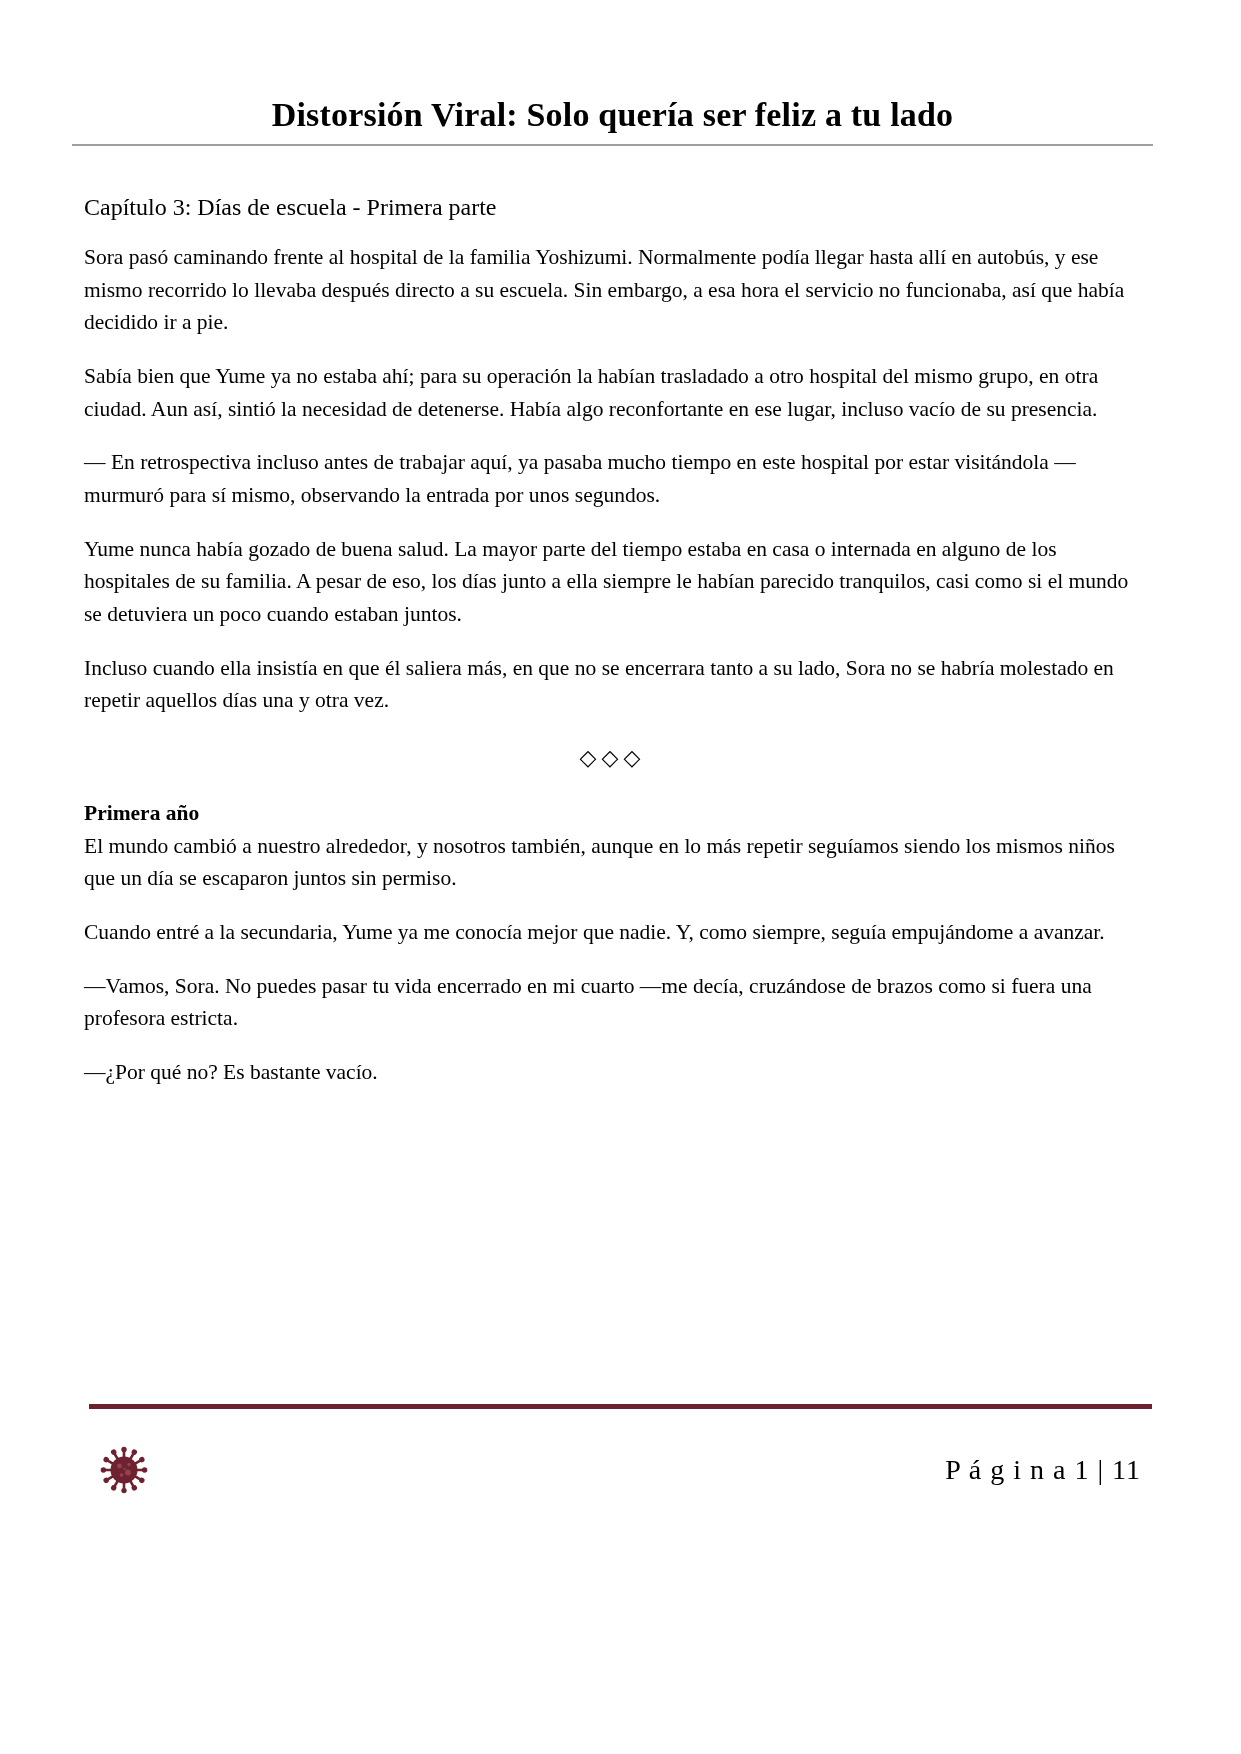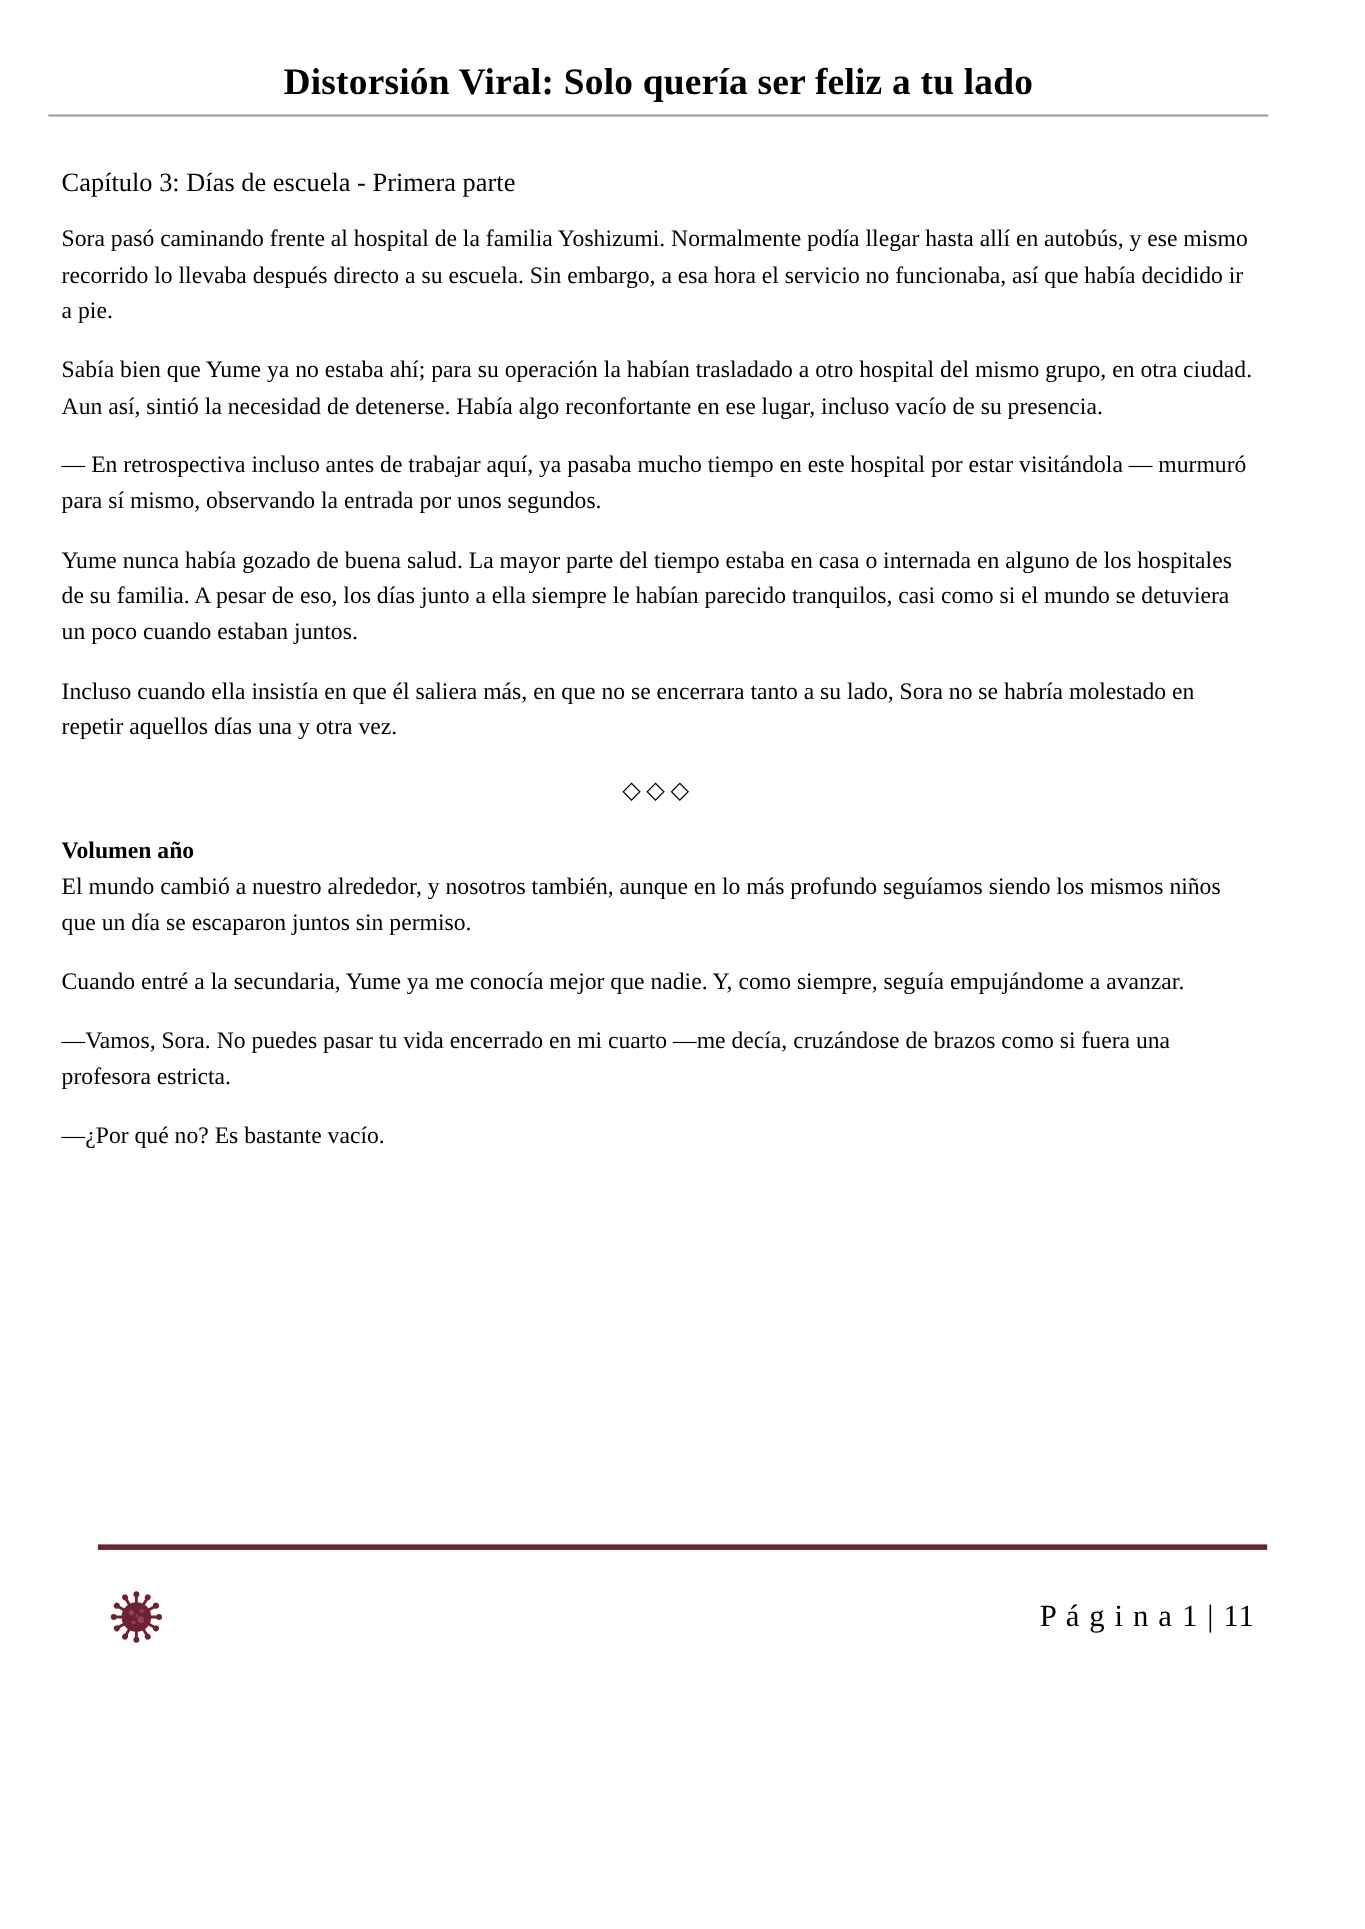--- a/index.html
+++ b/index.html
@@ -9,21 +9,22 @@
   html,body{margin:0;padding:0;}
   body{
     width:1241px;height:1754px;
     background:#ffffff;
     font-family:"Liberation Serif", serif;
     color:#000;
     position:relative;
     overflow:hidden;
   }
   .content{
-    padding:56px 100px 0 56px;
+    padding:56px 100px 0 84px;
+    margin-top:40px;
   }
   .doc-title{
     font-size:34px;
     font-weight:bold;
     text-align:center;
     margin:0;
     padding:0 0 10px 0;
     letter-spacing:0.2px;
   }
   .title-rule{
@@ -89,21 +90,21 @@
   <h2 class="chapter-heading">Capítulo 3: Días de escuela - Primera parte</h2>
 
   <p class="body-par">Sora pasó caminando frente al hospital de la familia Yoshizumi. Normalmente podía llegar hasta allí en autobús, y ese mismo recorrido lo llevaba después directo a su escuela. Sin embargo, a esa hora el servicio no funcionaba, así que había decidido ir a pie.</p>
   <p class="body-par">Sabía bien que Yume ya no estaba ahí; para su operación la habían trasladado a otro hospital del mismo grupo, en otra ciudad. Aun así, sintió la necesidad de detenerse. Había algo reconfortante en ese lugar, incluso vacío de su presencia.</p>
   <p class="body-par">— En retrospectiva incluso antes de trabajar aquí, ya pasaba mucho tiempo en este hospital por estar visitándola — murmuró para sí mismo, observando la entrada por unos segundos.</p>
   <p class="body-par">Yume nunca había gozado de buena salud. La mayor parte del tiempo estaba en casa o internada en alguno de los hospitales de su familia. A pesar de eso, los días junto a ella siempre le habían parecido tranquilos, casi como si el mundo se detuviera un poco cuando estaban juntos.</p>
   <p class="body-par">Incluso cuando ella insistía en que él saliera más, en que no se encerrara tanto a su lado, Sora no se habría molestado en repetir aquellos días una y otra vez.</p>
 
   <div class="scene-divider">◇◇◇</div>
 
-  <p class="body-par"><span class="bold">Volumen año</span><br><span>El mundo cambió a nuestro alrededor, y nosotros también, aunque en lo más profundo seguíamos siendo los mismos niños que un día se escaparon juntos sin permiso.</span></p>
+  <p class="body-par"><span class="bold">Primera año</span><br><span>El mundo cambió a nuestro alrededor, y nosotros también, aunque en lo más repetir seguíamos siendo los mismos niños que un día se escaparon juntos sin permiso.</span></p>
 
   <p class="body-par">Cuando entré a la secundaria, Yume ya me conocía mejor que nadie. Y, como siempre, seguía empujándome a avanzar.</p>
   <p class="body-par">—Vamos, Sora. No puedes pasar tu vida encerrado en mi cuarto —me decía, cruzándose de brazos como si fuera una profesora estricta.</p>
   <p class="body-par">—¿Por qué no? Es bastante vacío.</p>
 
 </div>
 
 <div class="footer-rule"></div>
 
 <div class="footer-row">

